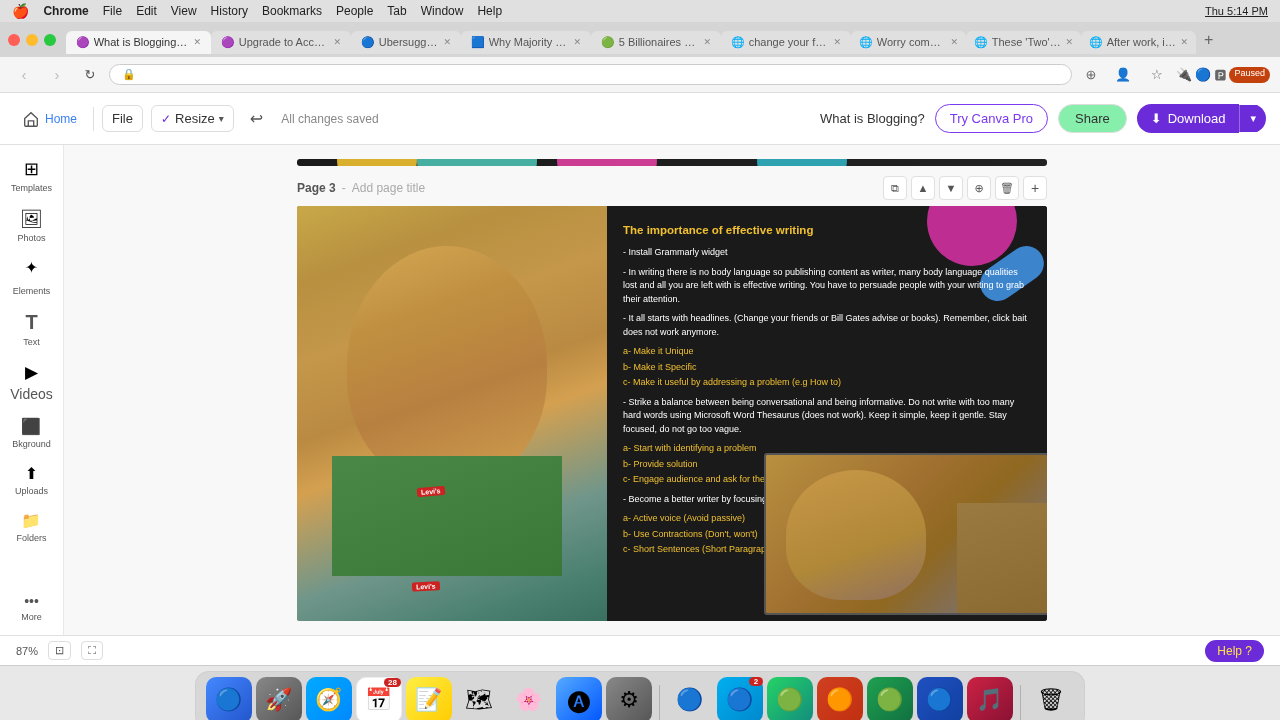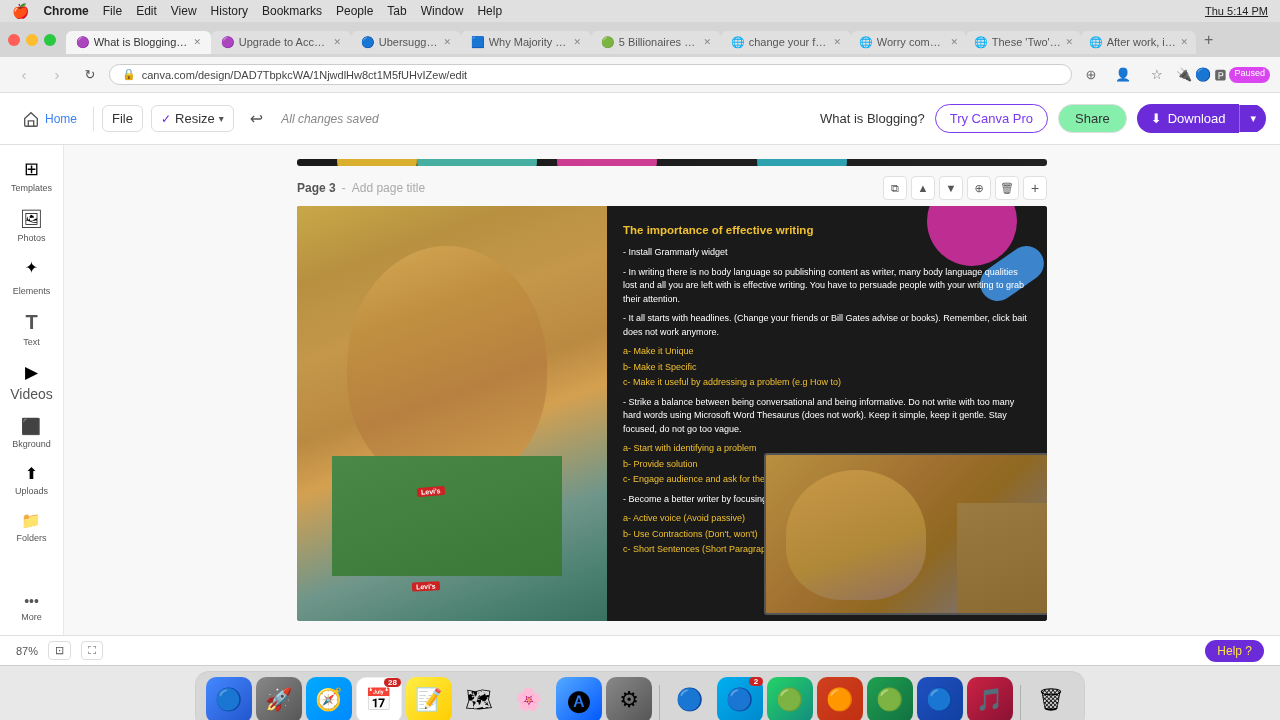--- a/index.html
+++ b/index.html
@@ -81,30 +81,29 @@
   </div>
   <div style="padding:4px 8px;font-size:16px;color:#666;cursor:pointer;padding-bottom:8px;">+</div>
 </div>
 
 <div style="display:flex;align-items:center;background:#f5f5f5;padding:5px 10px;gap:5px;border-bottom:1px solid #ddd;height:36px;">
   <button style="width:28px;height:28px;border-radius:50%;border:none;background:transparent;font-size:15px;cursor:pointer;color:#bbb;">‹</button>
   <button style="width:28px;height:28px;border-radius:50%;border:none;background:transparent;font-size:15px;cursor:pointer;color:#bbb;">›</button>
   <button style="width:28px;height:28px;border-radius:50%;border:none;background:transparent;font-size:13px;cursor:pointer;color:#555;">↻</button>
   <div style="flex:1;background:white;border:1px solid #ccc;border-radius:14px;padding:3px 12px;font-size:11px;color:#444;display:flex;align-items:center;gap:6px;">
     <span style="font-size:11px;color:#555;">🔒</span>
-    <span>canva.com/design/DAD7TbpkcWA/1NjwdlHw8ct1M5fUHvIZew/edit</span>
   </div>
   <button style="width:28px;height:28px;border:none;background:transparent;font-size:13px;cursor:pointer;color:#666;">⊕</button>
   <button style="width:28px;height:28px;border:none;background:transparent;font-size:13px;cursor:pointer;color:#666;">👤</button>
   <button style="width:28px;height:28px;border:none;background:transparent;font-size:13px;cursor:pointer;color:#666;">☆</button>
   <div style="display:flex;gap:3px;font-size:13px;color:#666;">
     <span>🔌</span>
     <span>🔵</span>
     <span>🅿</span>
-    <span style="background:#d946ef;color:white;font-size:9px;padding:1px 5px;border-radius:8px;">Paused</span>
+    <span style="background:#c2410c;color:white;font-size:9px;padding:1px 5px;border-radius:8px;">Paused</span>
   </div>
 </div>
 
 <div style="display:flex;align-items:center;background:#fff;border-bottom:1px solid #e0e0e0;padding:0 14px;height:52px;gap:8px;">
   <div style="display:flex;align-items:center;gap:5px;padding:5px 8px;border-radius:6px;cursor:pointer;">
     <svg width="18" height="18" viewBox="0 0 20 20" fill="none">
       <path d="M3 9.5L10 3l7 6.5V17a1 1 0 01-1 1H4a1 1 0 01-1-1V9.5z" stroke="#555" stroke-width="1.5" fill="none"></path>
       <path d="M7 18V12h6v6" stroke="#555" stroke-width="1.5"></path>
     </svg>
     <span style="font-size:12px;color:#3b82f6;">Home</span>
@@ -112,21 +111,21 @@
   <div style="width:1px;height:24px;background:#e0e0e0;"></div>
   <div style="display:flex;align-items:center;gap:4px;padding:5px 9px;border-radius:6px;border:1px solid #ddd;cursor:pointer;">
     <span style="font-size:13px;color:#333;">File</span>
   </div>
   <div style="display:flex;align-items:center;gap:4px;padding:5px 9px;border-radius:6px;border:1px solid #ddd;cursor:pointer;">
     <span style="color:#6c2bd9;font-size:12px;">✓</span>
     <span style="font-size:13px;color:#333;">Resize</span>
     <span style="color:#555;font-size:10px;">▾</span>
   </div>
   <button style="padding:5px 8px;border-radius:6px;background:white;border:none;cursor:pointer;font-size:16px;color:#555;">↩</button>
-  <span style="font-size:12px;color:#888;margin-left:2px;font-style:italic;">All changes saved</span>
+  <span style="font-size:12px;color:#888;margin-left:2px;">All changes saved</span>
   <div style="margin-left:auto;display:flex;align-items:center;gap:10px;">
     <span style="font-size:13px;color:#333;font-weight:500;">What is Blogging?</span>
     <button style="padding:6px 14px;border-radius:20px;background:white;border:1px solid #7c3aed;color:#7c3aed;font-size:13px;cursor:pointer;font-weight:500;">Try Canva Pro</button>
     <button style="padding:6px 16px;border-radius:20px;background:#86efac;border:1px solid #ddd;color:#333;font-size:13px;cursor:pointer;">Share</button>
     <div style="display:flex;align-items:center;border-radius:20px;overflow:hidden;">
       <button style="display:flex;align-items:center;gap:6px;padding:7px 14px;background:#6c2bd9;border:none;color:white;font-size:13px;cursor:pointer;font-weight:500;">
         <span style="font-size:13px;">⬇</span>
         <span>Download</span>
       </button>
       <button style="padding:7px 10px;background:#6c2bd9;border:none;color:white;cursor:pointer;border-left:1px solid rgba(255,255,255,0.3);font-size:11px;">▾</button>

